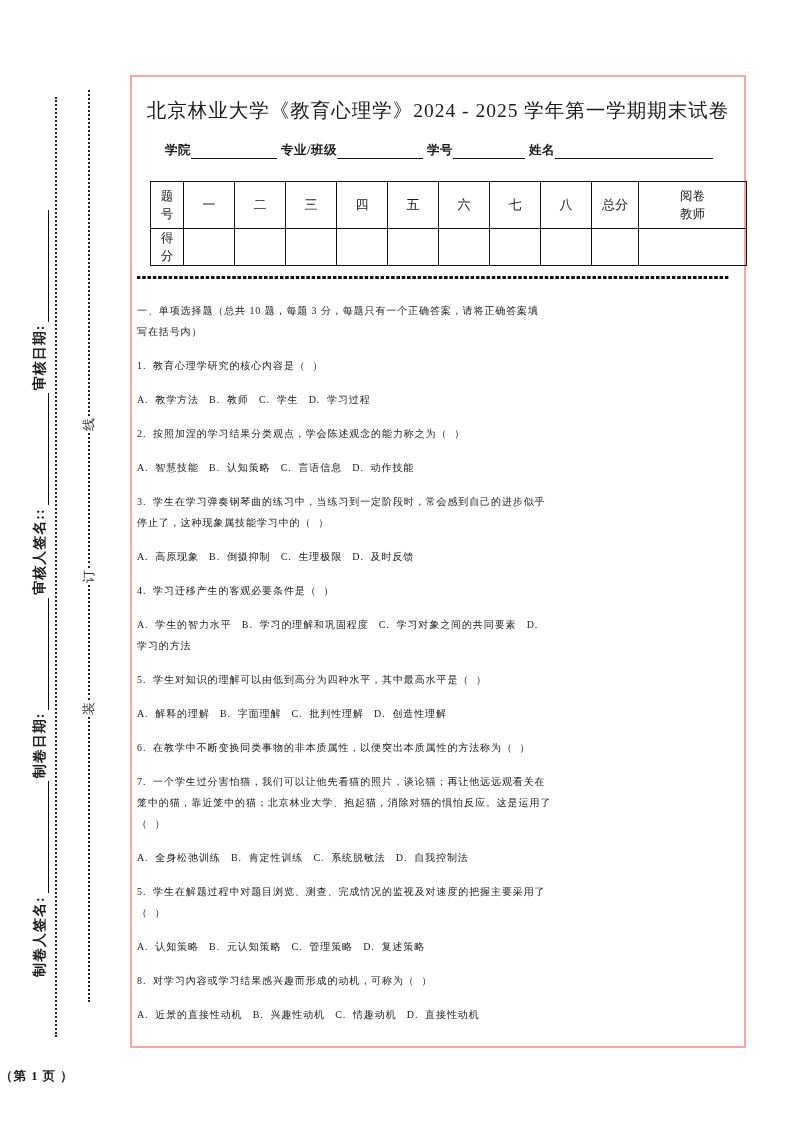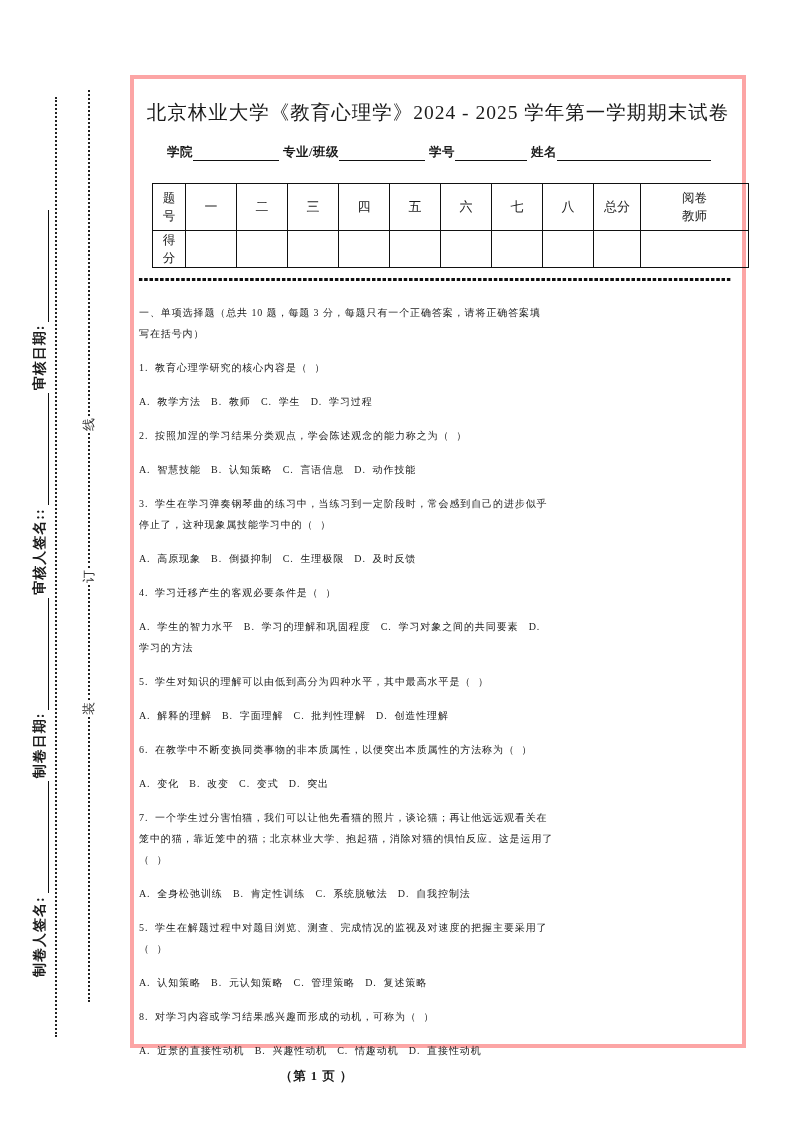--- a/index.html
+++ b/index.html
@@ -49,21 +49,21 @@
   .dseg-2 { width: 115px; }
   .dseg-3 { width: 135px; }
   .dseg-4 { flex: 1; }
   .bind-char { padding: 0 2px; }
 
   
   .main-box {
     position: absolute;
     left: 130px; top: 75px;
     width: 616px; height: 973px;
-    border: 4px solid #fca5a5;
+    border: 2px solid #fca5a5;
     padding: 12px 9px 0 9px;
     background: #fff;
   }
   .exam-title {
     margin-top: 8px;
     text-align: center;
     font-size: 19.5px;
     letter-spacing: 1px;
     white-space: nowrap;
   }
@@ -115,21 +115,21 @@
     width: 601px;
     font-size: 10px;
     letter-spacing: 0.9px;
   }
   .para { margin-bottom: 13px; }
   .line { line-height: 21px; white-space: pre; overflow: hidden; }
 
   .page-footer {
     position: absolute;
     left: 0; top: 1068px; width: 633px;
-    text-align: center;
+    text-align: left;
     font-size: 12.5px; font-weight: bold;
     letter-spacing: 1px;
   }
 </style>
 </head>
 <body>
 
 <div class="seal-strip">
   <div class="seal-labels">
     <span>制卷人签名:</span>
@@ -244,23 +244,20 @@
       <div class="para">
         <div class="line">5.  学生对知识的理解可以由低到高分为四种水平，其中最高水平是（  ）</div>
       </div>
       <div class="para">
         <div class="line">A.  解释的理解   B.  字面理解   C.  批判性理解   D.  创造性理解</div>
       </div>
       <div class="para">
         <div class="line">6.  在教学中不断变换同类事物的非本质属性，以便突出本质属性的方法称为（  ）</div>
       </div>
       <div class="para">
-        <div class="line">A.  变化   B.  改变   C.  变式   D.  突出</div>
-      </div>
-      <div class="para">
         <div class="line">7.  一个学生过分害怕猫，我们可以让他先看猫的照片，谈论猫；再让他远远观看关在</div>
         <div class="line">笼中的猫，靠近笼中的猫；北京林业大学、抱起猫，消除对猫的惧怕反应。这是运用了</div>
         <div class="line">（  ）</div>
       </div>
       <div class="para">
         <div class="line">A.  全身松弛训练   B.  肯定性训练   C.  系统脱敏法   D.  自我控制法</div>
       </div>
       <div class="para">
         <div class="line">5.  学生在解题过程中对题目浏览、测查、完成情况的监视及对速度的把握主要采用了</div>
         <div class="line">（  ）</div>

